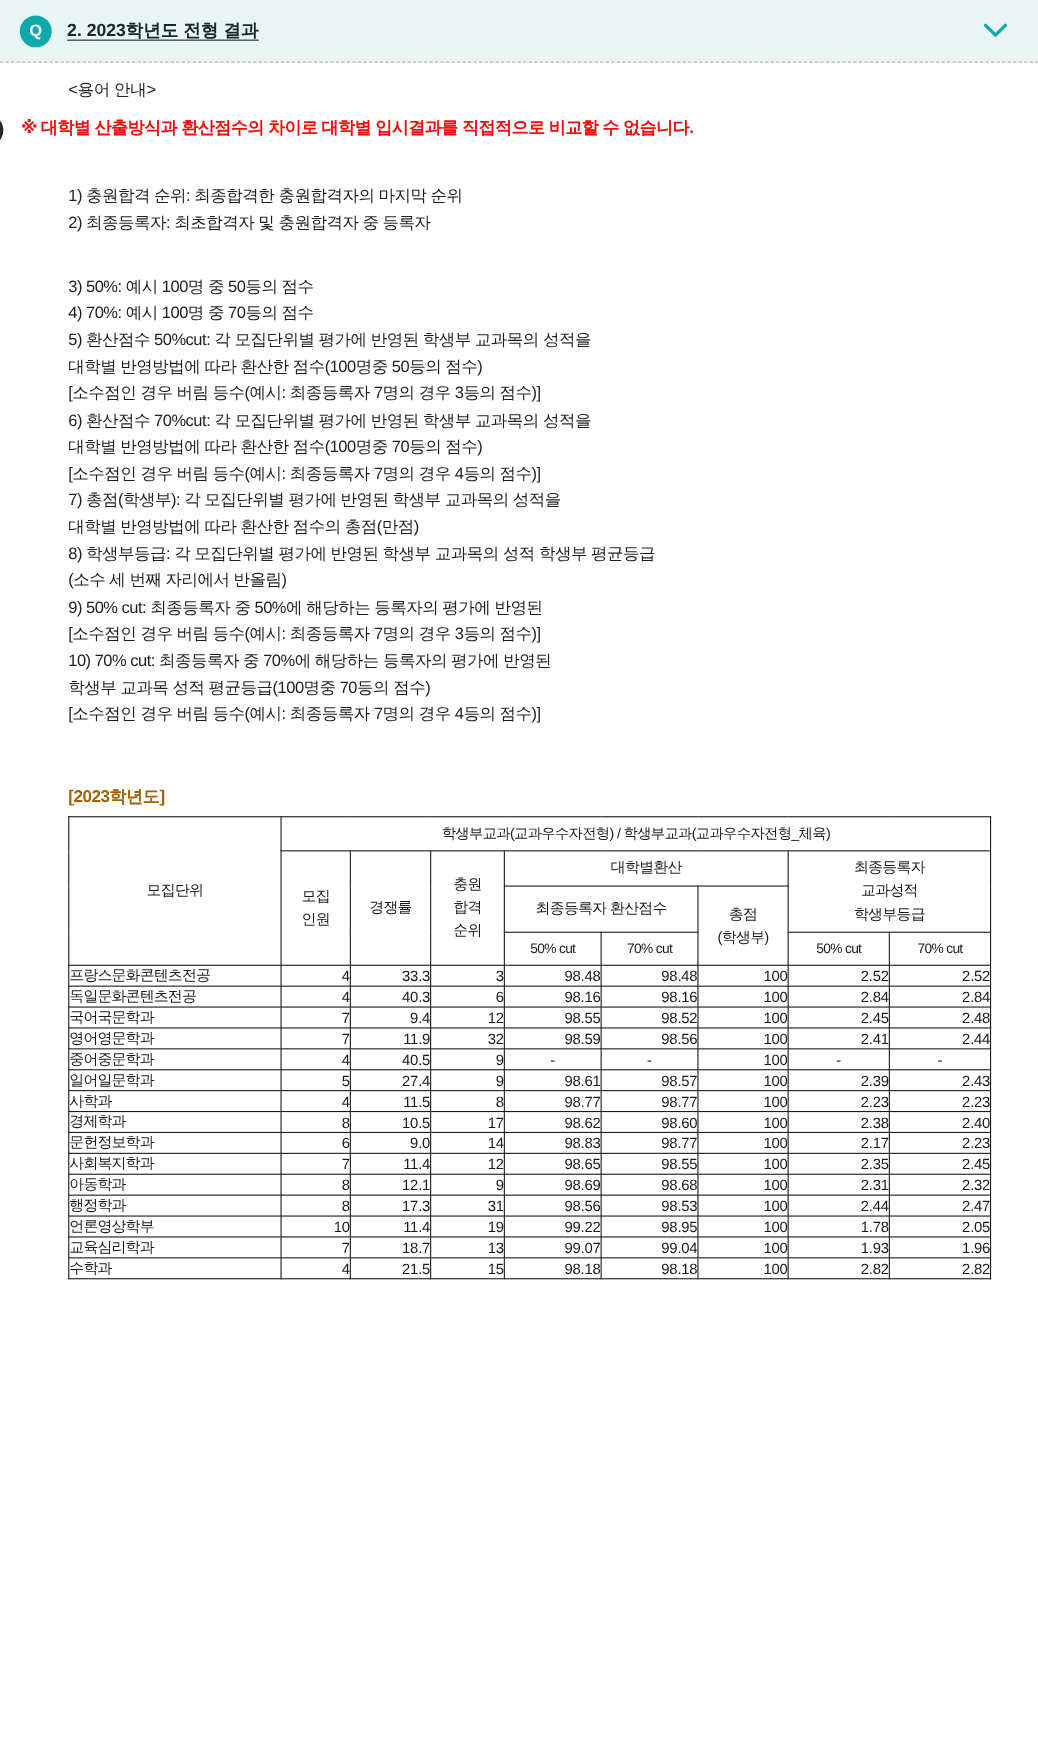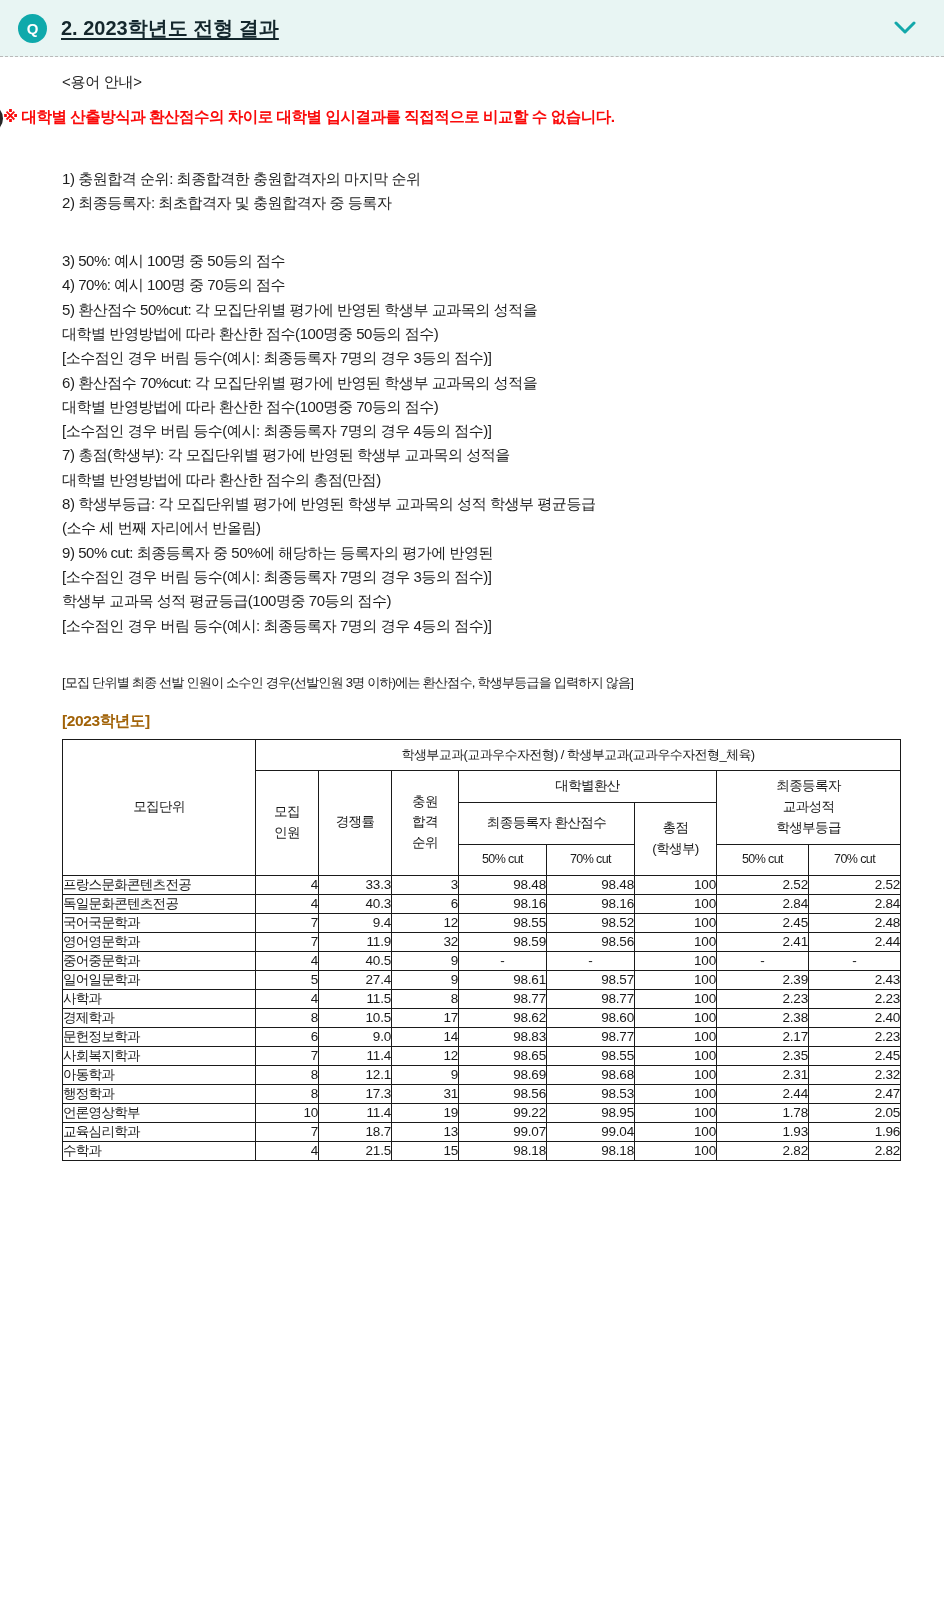--- a/index.html
+++ b/index.html
@@ -37,21 +37,21 @@
     font-size: 15px;
     font-weight: bold;
     color: #ffffff;
     letter-spacing: 0;
   }
   .badge-q { background: #0fa9ab; }
   .badge-a { background: #262626; }
 
   .faq-title {
     margin-left: 14px;
-    font-size: 20px;
+    font-size: 16px;
     font-weight: bold;
     color: #14272c;
     text-decoration: underline;
     text-underline-offset: 3px;
     cursor: pointer;
   }
   .chevron {
     position: absolute;
     right: 26px;
     top: 50%;
@@ -80,21 +80,21 @@
   }
 
   .warn-row {
     display: flex;
     align-items: flex-start;
     margin-left: -44px;
     margin-bottom: 16px;
   }
   .warn-row .badge { margin-top: 0; }
   .warn-text {
-    margin-left: 0;
+    margin-left: 16px;
     font-size: 15.5px;
     font-weight: bold;
     color: #fa0a0a;
     letter-spacing: -0.5px;
     line-height: 1.35;
     padding-top: 3px;
   }
 
   .note-group { margin-bottom: 14px; margin-top: 34px; }
   .note-line {
@@ -213,27 +213,27 @@
       <div class="note-line">[소수점인 경우 버림 등수(예시: 최종등록자 7명의 경우 3등의 점수)]</div>
       <div class="note-line">6) 환산점수 70%cut: 각 모집단위별 평가에 반영된 학생부 교과목의 성적을</div>
       <div class="note-line">대학별 반영방법에 따라 환산한 점수(100명중 70등의 점수)</div>
       <div class="note-line">[소수점인 경우 버림 등수(예시: 최종등록자 7명의 경우 4등의 점수)]</div>
       <div class="note-line">7) 총점(학생부): 각 모집단위별 평가에 반영된 학생부 교과목의 성적을</div>
       <div class="note-line">대학별 반영방법에 따라 환산한 점수의 총점(만점)</div>
       <div class="note-line">8) 학생부등급: 각 모집단위별 평가에 반영된 학생부 교과목의 성적 학생부 평균등급</div>
       <div class="note-line">(소수 세 번째 자리에서 반올림)</div>
       <div class="note-line">9) 50% cut: 최종등록자 중 50%에 해당하는 등록자의 평가에 반영된</div>
       <div class="note-line">[소수점인 경우 버림 등수(예시: 최종등록자 7명의 경우 3등의 점수)]</div>
+      <div class="note-line">10) 70% cut: 최종등록자 중 70%에 해당하는 등록자의 평가에 반영된</div>
       <div class="note-line">학생부 교과목 성적 평균등급(100명중 70등의 점수)</div>
       <div class="note-line">[소수점인 경우 버림 등수(예시: 최종등록자 7명의 경우 4등의 점수)]</div>
     </div>
 
     <div class="spacer-md"></div>
 
-    <div class="note-line small">[모집 단위별 최종 선발 인원이 소수인 경우(선발인원 3명 이하)에는 환산점수, 학생부등급을 입력하지 않음]</div>
 
     <div class="year-label">[2023학년도]</div>
 
     <div class="table-wrap">
       <table class="results">
         <colgroup>
           <col class="c-unit">
             <col class="c-quota">
             <col class="c-ratio">
             <col class="c-rank">

